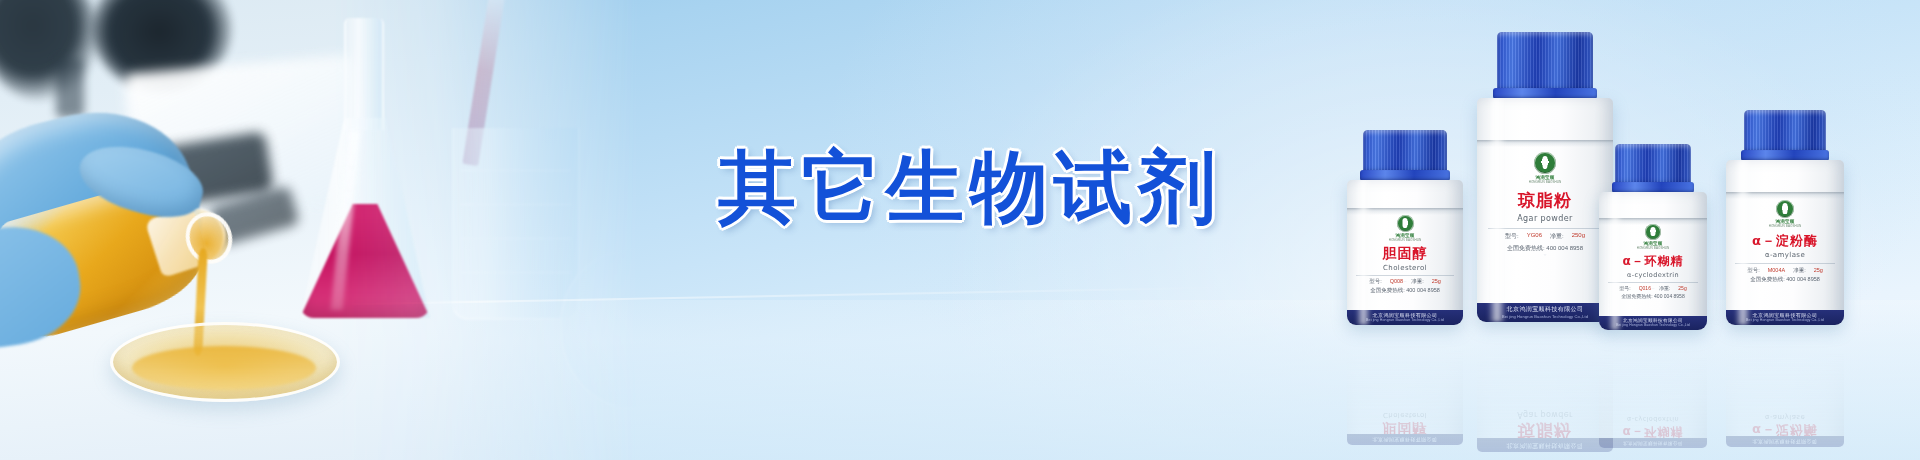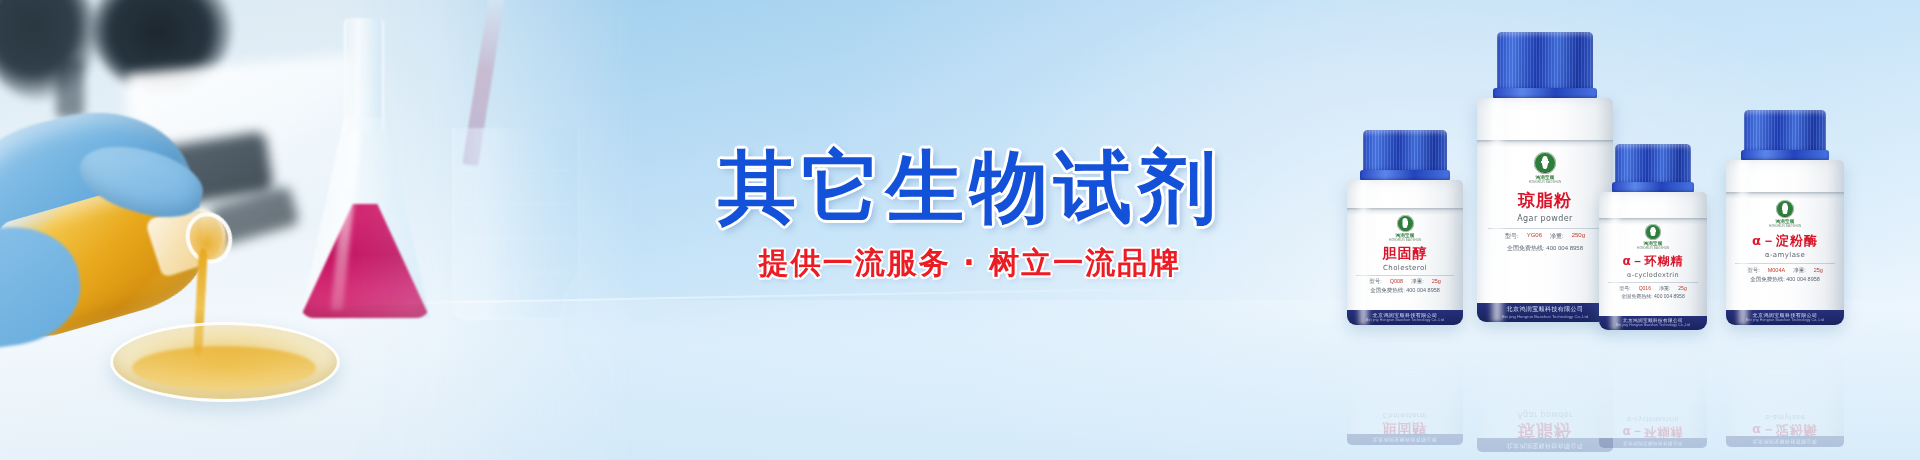--- a/index.html
+++ b/index.html
@@ -392,21 +392,20 @@
     <div class="glove-thumb"></div>
     <div class="glove-cuff"></div>
     <div class="amber-lip"></div>
     <div class="pour-stream"></div>
     <div class="petri"></div>
     <div class="petri-liq"></div>
   </div>
 
   <div class="copy">
     <div class="headline">其它生物试剂</div>
-    <div class="subline">提供一流服务 · 树立一流品牌</div>
   </div>
 
   <div class="products">
 
     <div class="bottle" style="left:140px; top:32px; width:150px; height:290px;">
       <div class="cap" style="width:96px; height:60px;">
         <div class="cap-ridge"></div>
       </div>
       <div class="body" style="top:66px; width:136px; height:224px;">
         <div class="shoulder-band" style="top:42px;"></div>

